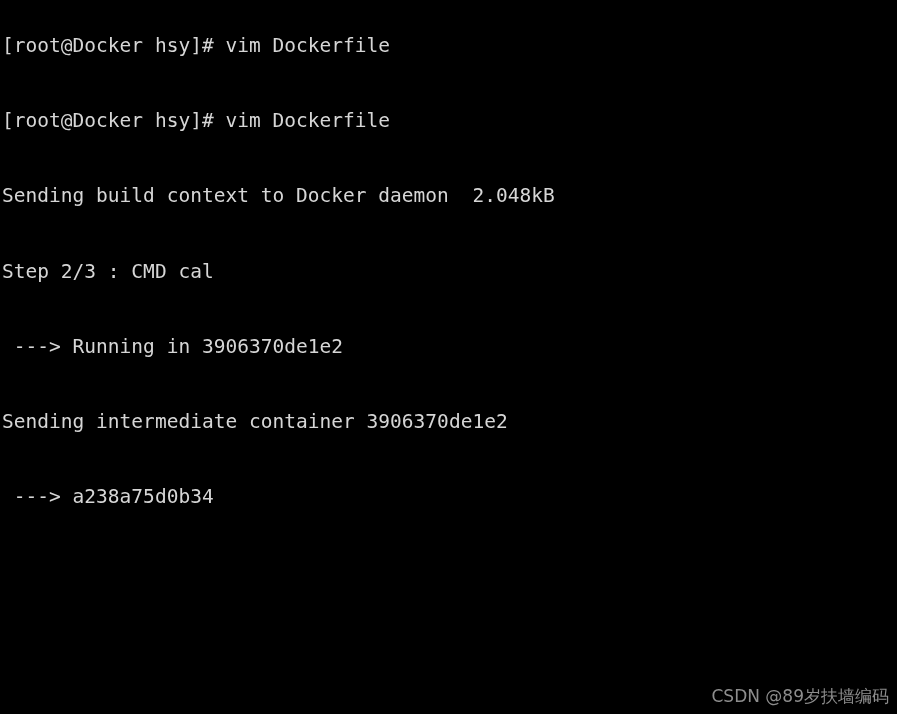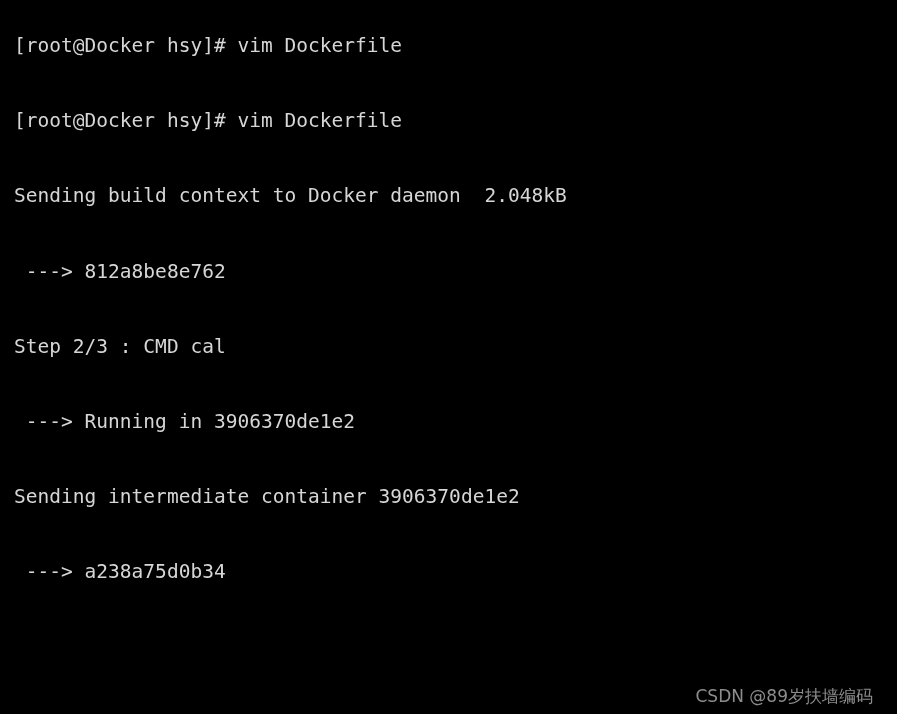--- a/index.html
+++ b/index.html
@@ -34,44 +34,43 @@
     color: #d6d6d6;
     white-space: pre;
     font-family: "DejaVu Sans Mono", "Liberation Mono", monospace;
     -webkit-font-smoothing: antialiased;
   }
 
   .tline {
     display: block;
     height: 25.05px;
     white-space: pre;
-    padding-left: 14px;
+    padding-left: 2px;
   }
 
   .watermark {
     position: absolute;
-    right: 24px;
+    right: 8px;
     bottom: 6px;
     color: #9a9a9a;
     font-size: 17px;
     font-family: "DejaVu Sans", "Liberation Sans", sans-serif;
     white-space: pre;
     opacity: 0.92;
   }
 </style>
 </head>
 <body>
 
 <div id="terminal">
 
   <div id="screen-lines">
     <span class="tline">[root@Docker hsy]# vim Dockerfile</span>
     <span class="tline">[root@Docker hsy]# vim Dockerfile</span>
     <span class="tline">Sending build context to Docker daemon  2.048kB</span>
-    <span class="tline"> ---&gt; 812a8be8e762</span>
     <span class="tline">Step 2/3 : CMD cal</span>
     <span class="tline"> ---&gt; Running in 3906370de1e2</span>
     <span class="tline">Sending intermediate container 3906370de1e2</span>
     <span class="tline"> ---&gt; a238a75d0b34</span>
     
     
     
     
     
     

